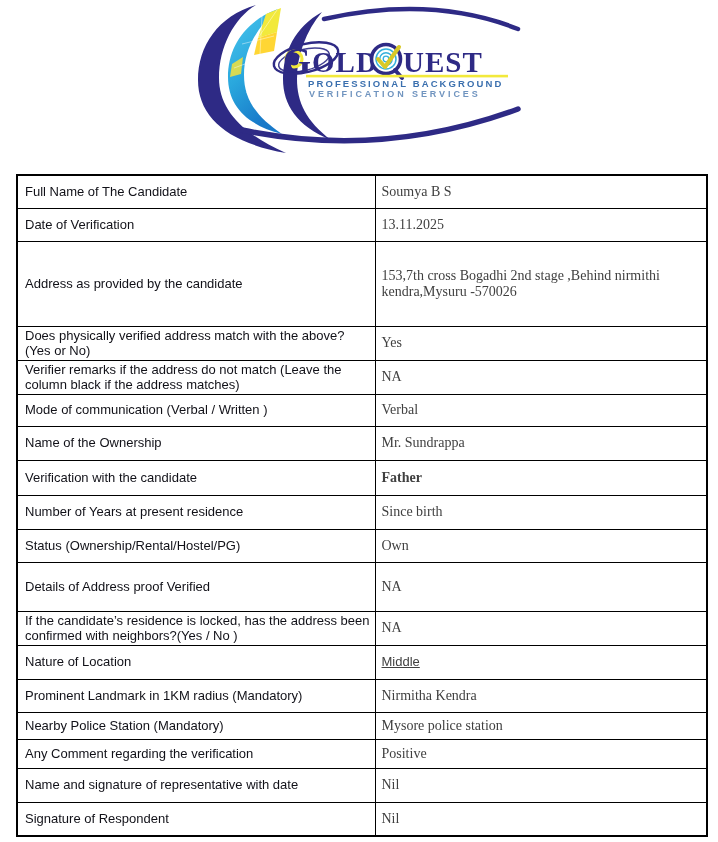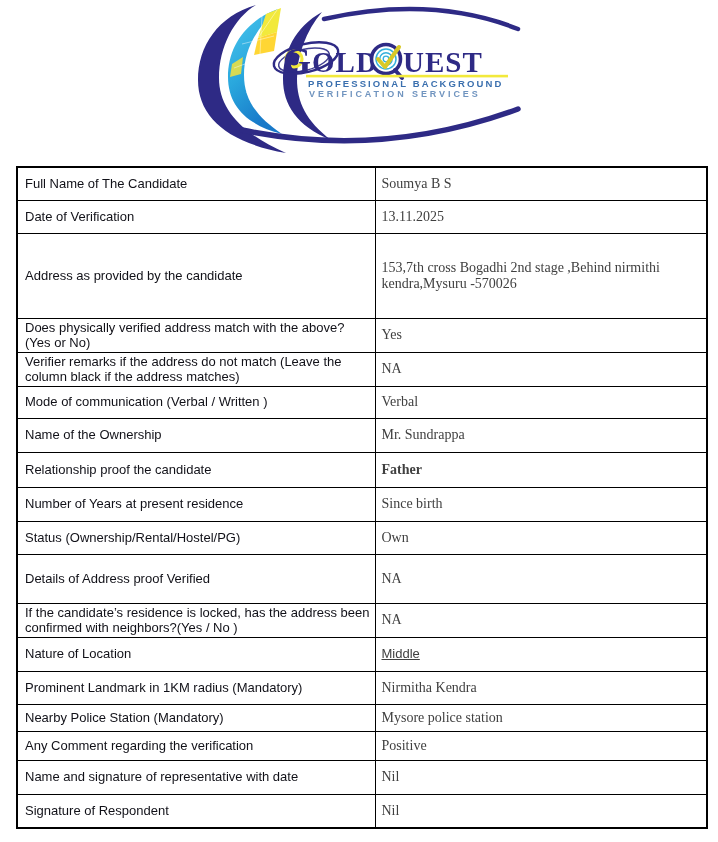--- a/index.html
+++ b/index.html
@@ -11,21 +11,21 @@
   *{box-sizing:border-box;}
   html,body{margin:0;padding:0;}
   body{
     width:718px;height:842px;position:relative;background:#ffffff;
     font-family:"Liberation Sans",sans-serif;overflow:hidden;
   }
   .logo-wrap{position:absolute;left:182px;top:2px;width:360px;height:158px;}
   .brand-serif{font-family:"Liberation Serif",serif;font-weight:bold;}
   .tagline{font-family:"Liberation Sans",sans-serif;font-weight:bold;}
   table.doc{
-    position:absolute;left:16px;top:166px;width:692px;
+    position:absolute;left:16px;top:174px;width:692px;
     border-collapse:collapse;table-layout:fixed;
     border:2px solid #000;
   }
   table.doc td{
     border:1.5px solid #000;
     vertical-align:middle;
     overflow:hidden;
   }
   td.label{
     font-family:"Liberation Sans",sans-serif;
@@ -120,21 +120,21 @@
       </tr>
       <tr style="height: 32px;">
         <td class="label">Mode of communication (Verbal / Written )</td>
         <td class="value">Verbal</td>
       </tr>
       <tr style="height: 34px;">
         <td class="label">Name of the Ownership</td>
         <td class="value">Mr. Sundrappa</td>
       </tr>
       <tr style="height: 35px;">
-        <td class="label">Relationship proof the candidate</td>
+        <td class="label">Verification with the candidate</td>
         <td class="value bold">Father</td>
       </tr>
       <tr style="height: 34px;">
         <td class="label">Number of Years at present residence</td>
         <td class="value">Since birth</td>
       </tr>
       <tr style="height: 33px;">
         <td class="label">Status (Ownership/Rental/Hostel/PG)</td>
         <td class="value">Own</td>
       </tr>

